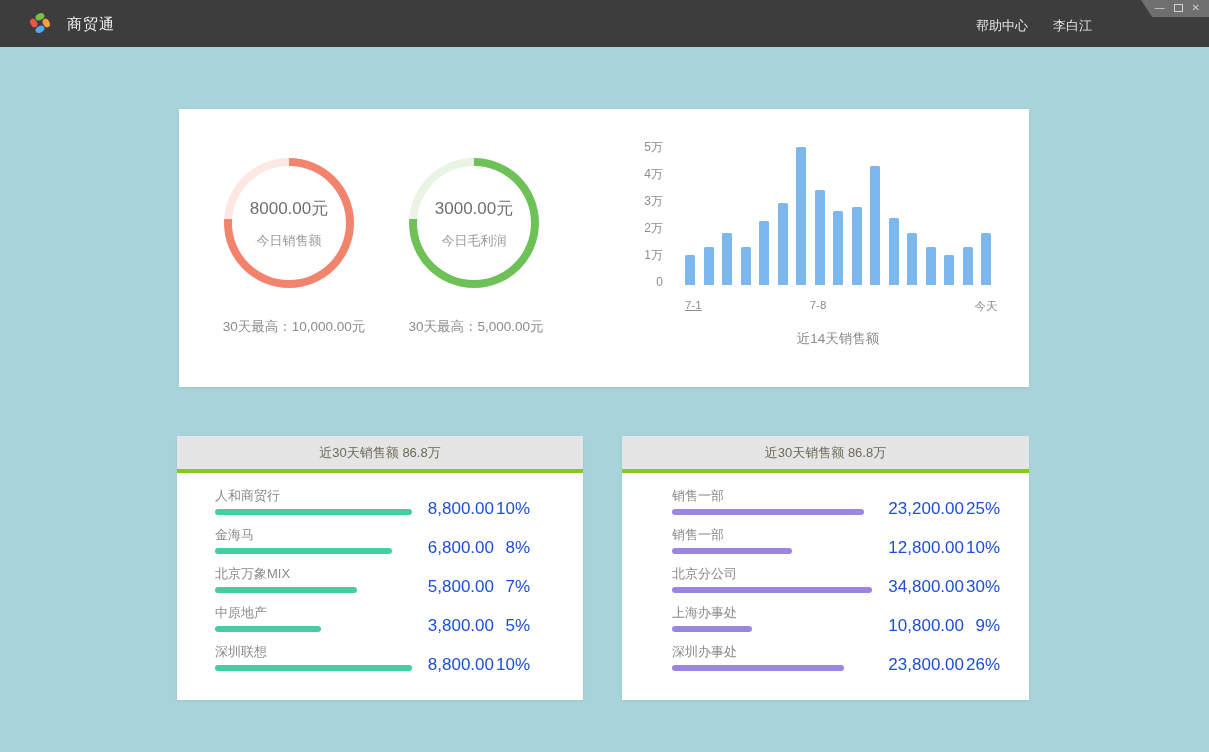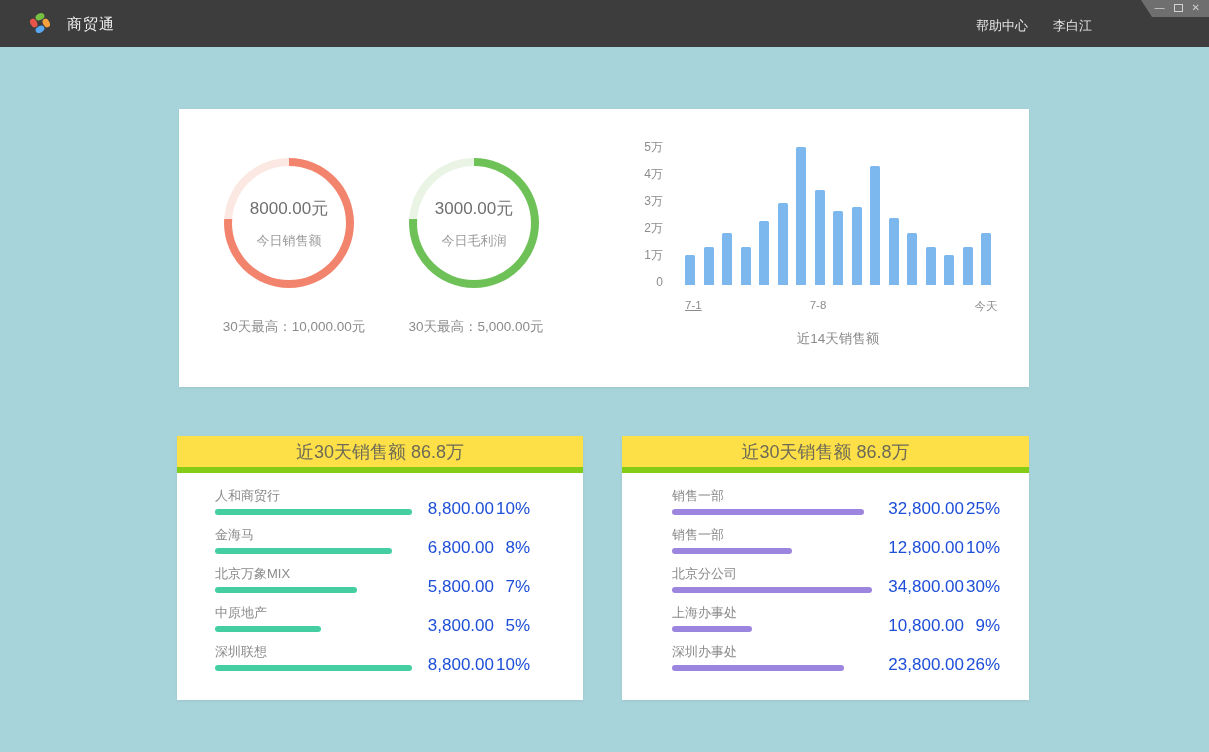--- a/index.html
+++ b/index.html
@@ -52,23 +52,23 @@
           display:flex; align-items:flex-end; justify-content:space-between; }
   .bar { width:10px; border-radius:1.5px 1.5px 0 0; }
   .x-label { position:absolute; top:190px; font-size:11.5px; color:#8d8d8d; }
   #x-label-0 { left:506px;text-decoration:underline; }
   #x-label-1 { left:639px; transform:translateX(-50%); }
   #x-label-2 { left:807px; transform:translateX(-50%); }
   .chart-caption { position:absolute; left:506px; top:221px; width:306px;
                    text-align:center; font-size:13.5px; color:#8b8b8b; }
 
   
-  .card-header { height:37px; background:#fde047; border-bottom:6px solid #84cc16;
+  .card-header { height:37px; background:#e5e5e5; border-bottom:4px solid #84cc16;
                  display:flex; align-items:center; justify-content:center;
-                 font-size:18px; color:#6d6a57; }
+                 font-size:13px; color:#6d6a57; }
   .rank-list { padding-top:15px; }
   #customer-card .rank-list { padding-left:38px; padding-right:53px; }
   #dept-card .rank-list { padding-left:50px; padding-right:29px; }
   .rank-item { display:flex; justify-content:space-between; align-items:flex-end; margin-bottom:12px; }
   .rank-left { flex:1; }
   .rank-label { font-size:13px; color:#8a8a8a; line-height:15px; margin-bottom:6px; }
   .rank-bar { height:6px; border-radius:3px; }
   .rank-values { font-size:17px; color:#1d4ed8; white-space:nowrap; padding-left:8px; line-height:13px; }
   .val { display:inline-block; min-width:72px; text-align:right; }
   .pct { display:inline-block; min-width:36px; text-align:right; }
@@ -194,21 +194,21 @@
 </div>
 
 <div class="card" id="dept-card">
   <div class="card-header">近30天销售额 86.8万</div>
   <div class="rank-list">
       <div class="rank-item">
         <div class="rank-left">
           <div class="rank-label">销售一部</div>
           <div class="rank-bar" style="width: 192px; background: rgb(156, 133, 222);"></div>
         </div>
-        <div class="rank-values"><span class="val">32,800.00</span><span class="pct">25%</span></div>
+        <div class="rank-values"><span class="val">23,200.00</span><span class="pct">25%</span></div>
       </div>
       <div class="rank-item">
         <div class="rank-left">
           <div class="rank-label">销售一部</div>
           <div class="rank-bar" style="width: 120px; background: rgb(156, 133, 222);"></div>
         </div>
         <div class="rank-values"><span class="val">12,800.00</span><span class="pct">10%</span></div>
       </div>
       <div class="rank-item">
         <div class="rank-left">

